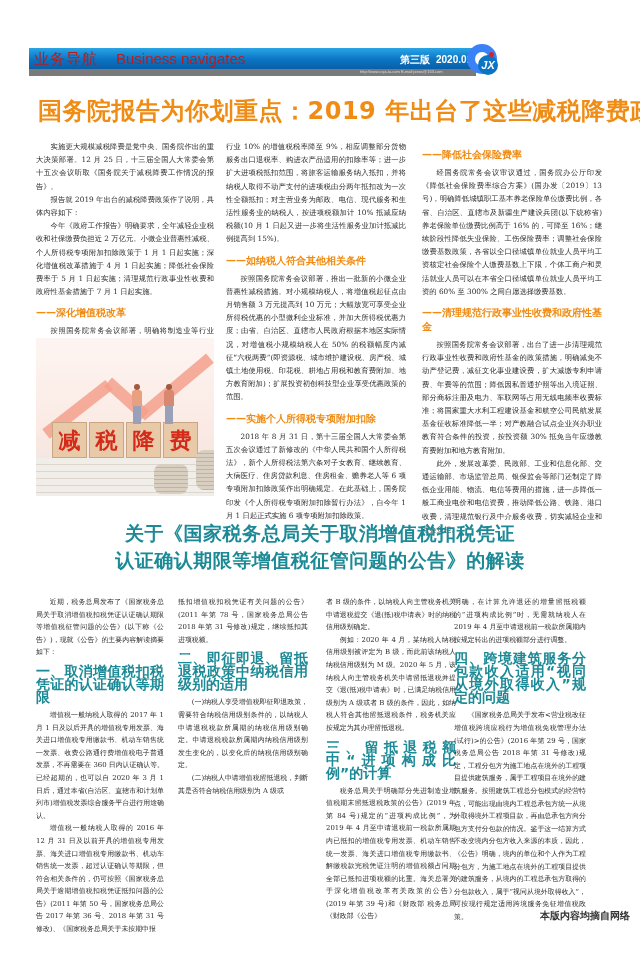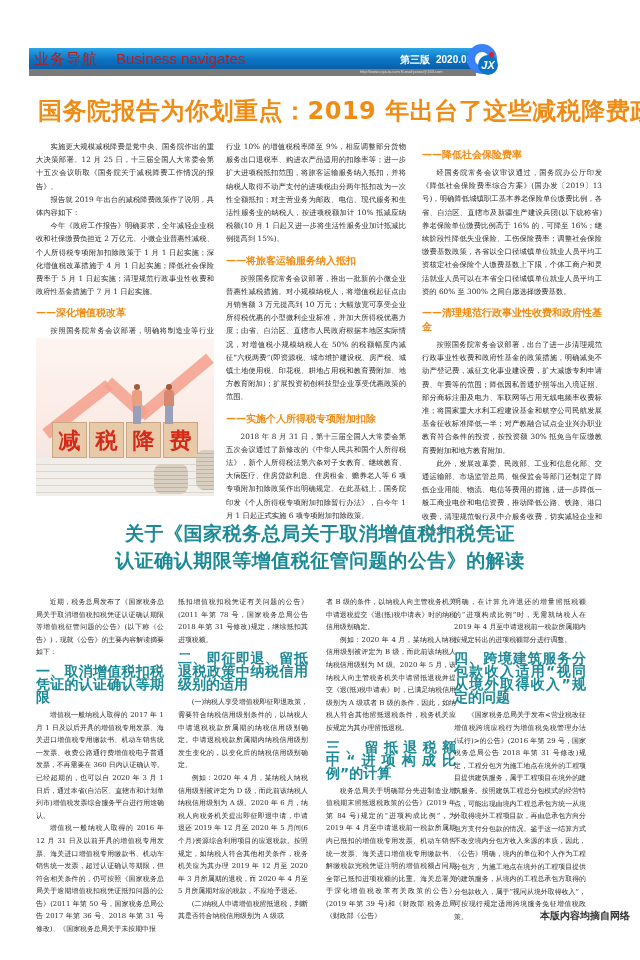--- a/index.html
+++ b/index.html
@@ -87,21 +87,21 @@
       <div class="head"></div>
       <div class="body" style="background:#d98870"></div>
       <div class="legs"></div>
     </div>
   <div class="coins" style="left:118px; top:126px;"></div>
   <div class="coins" style="left:160px; top:112px; width:24px; height:40px;"></div>
 </div>
 
 <div class="col" style="left:226px; top:140px; width:180px;">
   <p style="text-indent:0">行业 10% 的增值税税率降至 9%，相应调整部分货物服务出口退税率、购进农产品适用的扣除率等；进一步扩大进项税抵扣范围，将旅客运输服务纳入抵扣，并将纳税人取得不动产支付的进项税由分两年抵扣改为一次性全额抵扣；对主营业务为邮政、电信、现代服务和生活性服务业的纳税人，按进项税额加计 10% 抵减应纳税额(10 月 1 日起又进一步将生活性服务业加计抵减比例提高到 15%)。</p>
-  <div class="sec-orange">——将旅客运输服务纳入抵扣</div>
+  <div class="sec-orange">——如纳税人符合其他相关条件</div>
   <p>按照国务院常务会议部署，推出一批新的小微企业普惠性减税措施。对小规模纳税人，将增值税起征点由月销售额 3 万元提高到 10 万元；大幅放宽可享受企业所得税优惠的小型微利企业标准，并加大所得税优惠力度；由省、自治区、直辖市人民政府根据本地区实际情况，对增值税小规模纳税人在 50% 的税额幅度内减征“六税两费”(即资源税、城市维护建设税、房产税、城镇土地使用税、印花税、耕地占用税和教育费附加、地方教育附加)；扩展投资初创科技型企业享受优惠政策的范围。</p>
   <div class="sec-orange">——实施个人所得税专项附加扣除</div>
   <p>2018 年 8 月 31 日，第十三届全国人大常委会第五次会议通过了新修改的《中华人民共和国个人所得税法》，新个人所得税法第六条对子女教育、继续教育、大病医疗、住房贷款利息、住房租金、赡养老人等 6 项专项附加扣除政策作出明确规定。在此基础上，国务院印发《个人所得税专项附加扣除暂行办法》，自今年 1 月 1 日起正式实施 6 项专项附加扣除政策。</p>
 </div>
 
 <div class="col" style="left:422px; top:140px; width:180px;">
   <div class="sec-orange" style="margin-top:8px">——降低社会保险费率</div>
   <p>经国务院常务会议审议通过，国务院办公厅印发《降低社会保险费率综合方案》(国办发〔2019〕13 号)，明确降低城镇职工基本养老保险单位缴费比例，各省、自治区、直辖市及新疆生产建设兵团(以下统称省)养老保险单位缴费比例高于 16% 的，可降至 16%；继续阶段性降低失业保险、工伤保险费率；调整社会保险缴费基数政策，各省以全口径城镇单位就业人员平均工资核定社会保险个人缴费基数上下限，个体工商户和灵活就业人员可以在本省全口径城镇单位就业人员平均工资的 60% 至 300% 之间自愿选择缴费基数。</p>
   <div class="sec-orange">——清理规范行政事业性收费和政府性基金</div>
   <p>按照国务院常务会议部署，出台了进一步清理规范行政事业性收费和政府性基金的政策措施，明确减免不动产登记费，减征文化事业建设费，扩大减缴专利申请费、年费等的范围；降低因私普通护照等出入境证照、部分商标注册及电力、车联网等占用无线电频率收费标准；将国家重大水利工程建设基金和航空公司民航发展基金征收标准降低一半；对产教融合试点企业兴办职业教育符合条件的投资，按投资额 30% 抵免当年应缴教育费附加和地方教育附加。</p>
@@ -117,21 +117,20 @@
   <p>近期，税务总局发布了《国家税务总局关于取消增值税扣税凭证认证确认期限等增值税征管问题的公告》(以下称《公告》)，现就《公告》的主要内容解读摘要如下：</p>
   <div class="sec-teal">一、取消增值税扣税凭证的认证确认等期限</div>
   <p>增值税一般纳税人取得的 2017 年 1 月 1 日及以后开具的增值税专用发票、海关进口增值税专用缴款书、机动车销售统一发票、收费公路通行费增值税电子普通发票，不再需要在 360 日内认证确认等。已经超期的，也可以自 2020 年 3 月 1 日后，通过本省(自治区、直辖市和计划单列市)增值税发票综合服务平台进行用途确认。</p>
   <p>增值税一般纳税人取得的 2016 年 12 月 31 日及以前开具的增值税专用发票、海关进口增值税专用缴款书、机动车销售统一发票，超过认证确认等期限，但符合相关条件的，仍可按照《国家税务总局关于逾期增值税扣税凭证抵扣问题的公告》(2011 年第 50 号，国家税务总局公告 2017 年第 36 号、2018 年第 31 号修改)、《国家税务总局关于未按期申报</p>
 </div>
 
 <div class="col2" style="left:178px; top:596px; width:130px;">
   <p style="text-indent:0">抵扣增值税扣税凭证有关问题的公告》(2011 年第 78 号，国家税务总局公告 2018 年第 31 号修改)规定，继续抵扣其进项税额。</p>
   <div class="sec-teal">二、即征即退、留抵退税政策中纳税信用级别的适用</div>
   <p>(一)纳税人享受增值税即征即退政策，需要符合纳税信用级别条件的，以纳税人申请退税税款所属期的纳税信用级别确定。申请退税税款所属期内纳税信用级别发生变化的，以变化后的纳税信用级别确定。</p>
-  <p>例如：2020 年 4 月，某纳税人纳税信用级别被评定为 D 级，而此前该纳税人纳税信用级别为 A 级。2020 年 6 月，纳税人向税务机关提出即征即退申请，申请退还 2019 年 12 月至 2020 年 5 月间(6 个月)资源综合利用项目的应退税款。按照规定，如纳税人符合其他相关条件，税务机关应为其办理 2019 年 12 月至 2020 年 3 月所属期的退税，而 2020 年 4 月至 5 月所属期对应的税款，不应给予退还。</p>
   <p>(二)纳税人申请增值税留抵退税，判断其是否符合纳税信用级别为 A 级或</p>
 </div>
 
 <div class="col2" style="left:326px; top:596px; width:130px;">
   <p style="text-indent:0">者 B 级的条件，以纳税人向主管税务机关申请退税提交《退(抵)税申请表》时的纳税信用级别确定。</p>
   <p>例如：2020 年 4 月，某纳税人纳税信用级别被评定为 B 级，而此前该纳税人纳税信用级别为 M 级。2020 年 5 月，该纳税人向主管税务机关申请留抵退税并提交《退(抵)税申请表》时，已满足纳税信用级别为 A 级或者 B 级的条件，因此，如纳税人符合其他留抵退税条件，税务机关应按规定为其办理留抵退税。</p>
   <div class="sec-teal">三、留抵退税额中“进项构成比例”的计算</div>
   <p>税务总局关于明确部分先进制造业增值税期末留抵退税政策的公告》(2019 年第 84 号)规定的“进项构成比例”，为 2019 年 4 月至申请退税前一税款所属期内已抵扣的增值税专用发票、机动车销售统一发票、海关进口增值税专用缴款书、解缴税款完税凭证注明的增值税额占同期全部已抵扣进项税额的比重。海关总署关于深化增值税改革有关政策的公告》(2019 年第 39 号)和《财政部 税务总局《财政部《公告》</p>
 </div>
 

